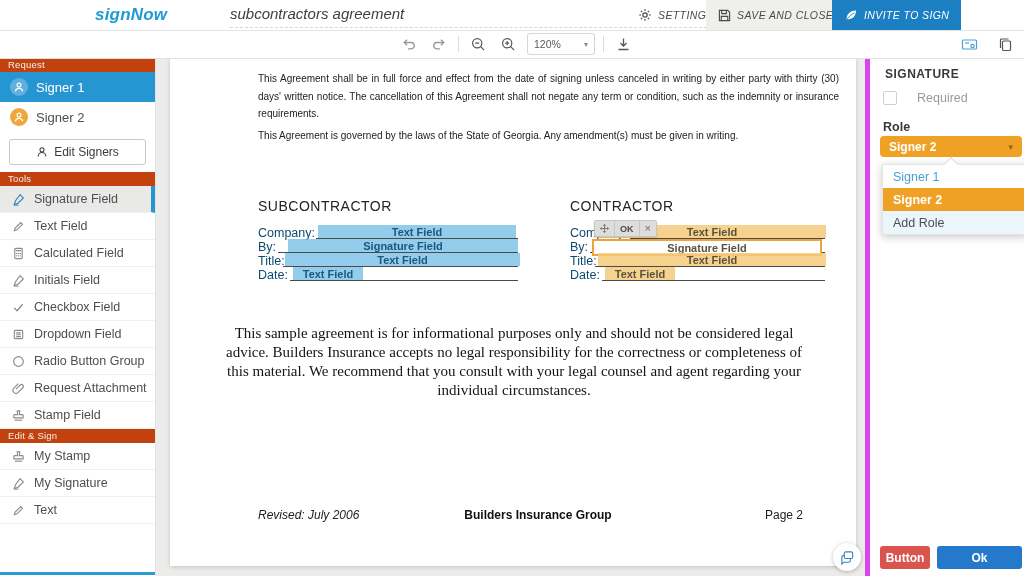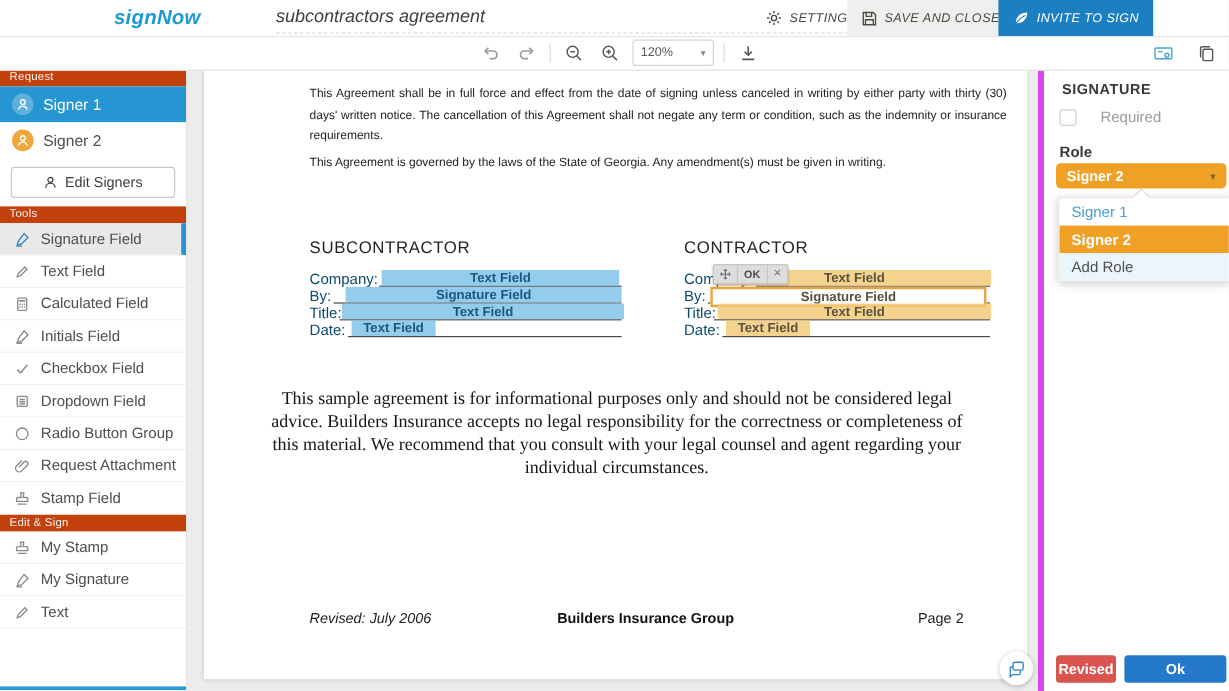--- a/index.html
+++ b/index.html
@@ -395,15 +395,15 @@
     <span class="role-caret">▾</span>
   </div>
 
   <div class="menu-notch"></div>
   <div class="role-menu">
     <div class="role-option opt-signer1">Signer 1</div>
     <div class="role-option opt-signer2">Signer 2</div>
     <div class="role-option opt-addrole">Add Role</div>
   </div>
 
-  <div class="rp-delete">Revised</div>
+  <div class="rp-delete">Button</div>
   <div class="rp-ok">Ok</div>
 </div>
 
 </body></html>

